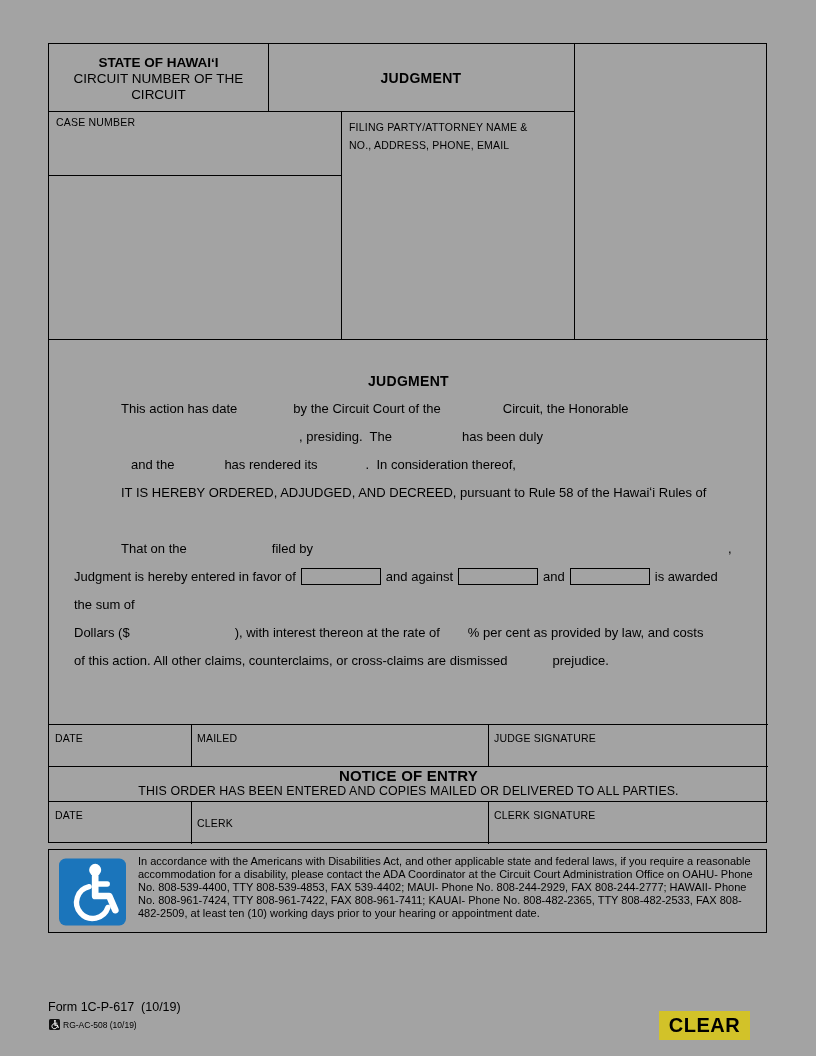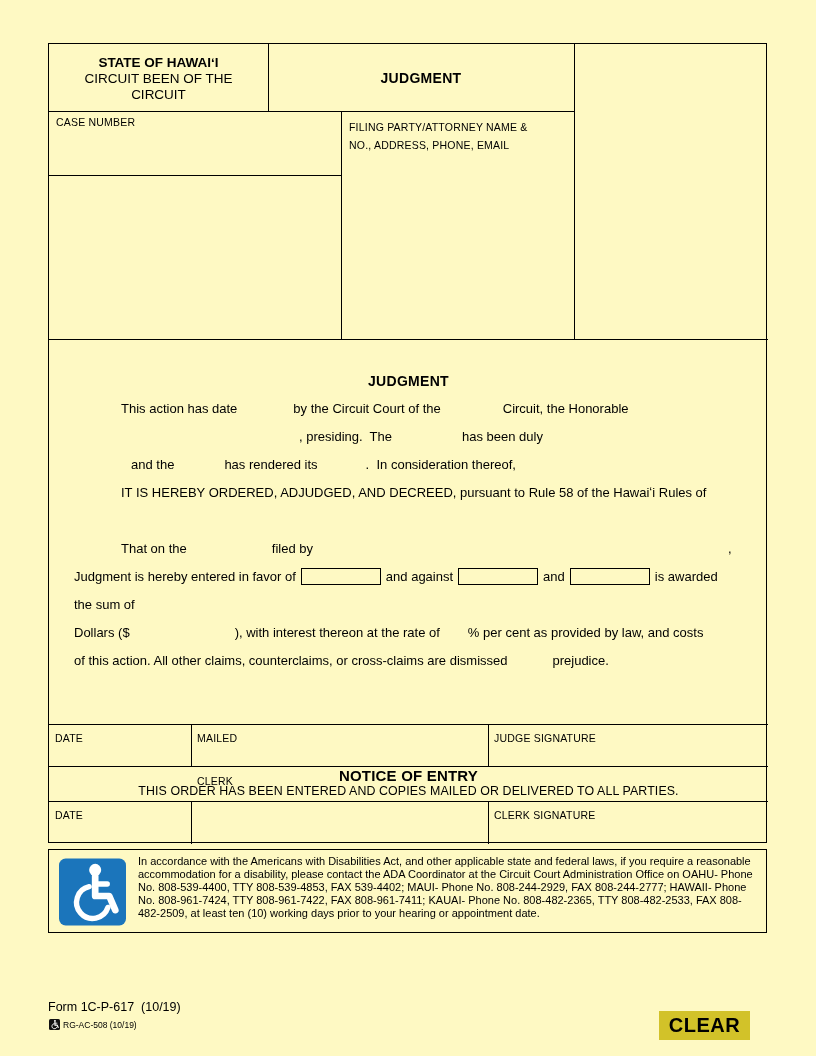--- a/index.html
+++ b/index.html
@@ -1,18 +1,18 @@
 <!DOCTYPE html>
 <html><head>
 <meta charset="utf-8">
 <style>
   * { margin:0; padding:0; box-sizing:border-box; }
   html,body { background:#ffffff; }
   .page {
-    position:relative; width:816px; height:1056px; background:#fef9c3;
+    position:relative; width:816px; height:1056px; background:#a3a3a3;
     font-family:"Liberation Sans", sans-serif; color:#000; overflow:hidden;
   }
   .hline { position:absolute; height:1px; background:#000; }
   .vline { position:absolute; width:1px; background:#000; }
   .form-box { position:absolute; left:48px; top:43px; width:719px; height:800px; border:1px solid #000; }
   .cellfield { position:absolute; }
   .label { font-size:10.5px; letter-spacing:.2px; display:inline-block; }
   .court-header { position:absolute; left:0; top:0; width:219px; height:67px; text-align:center; padding-top:11px; }
   .court-l1 { font-size:13.5px; font-weight:bold; line-height:16px; }
   .court-l2 { font-size:13.5px; line-height:16px; }
@@ -67,21 +67,21 @@
     <div class="vline" style="left:219px;top:0;height:67px;"></div>
     <div class="vline" style="left:525px;top:0;height:295px;"></div>
     <div class="vline" style="left:292px;top:67px;height:228px;"></div>
     <div class="vline" style="left:142px;top:680px;height:42px;"></div>
     <div class="vline" style="left:439px;top:680px;height:42px;"></div>
     <div class="vline" style="left:142px;top:757px;height:43px;"></div>
     <div class="vline" style="left:439px;top:757px;height:43px;"></div>
 
     <div class="court-header">
       <div class="court-l1">STATE OF HAWAIʻI</div>
-      <div class="court-l2">CIRCUIT BEEN OF THE</div>
+      <div class="court-l2">CIRCUIT NUMBER OF THE</div>
       <div class="court-l2">CIRCUIT</div>
     </div>
 
     <div class="title-cell">JUDGMENT</div>
 
     <div class="cellfield stamp-area"></div>
 
     <div class="cellfield case-number-field">
       <span class="label">CASE NUMBER</span>
     </div>
@@ -124,21 +124,21 @@
     </div>
 
     <div class="notice-block">
       <div class="notice-title">NOTICE OF ENTRY</div>
       <div class="notice-sub">THIS ORDER HAS BEEN ENTERED AND COPIES MAILED OR DELIVERED TO ALL PARTIES.</div>
     </div>
 
     <div class="cellfield sig-cell" style="left:0;top:757px;width:142px;height:43px;">
       <span class="label">DATE</span>
     </div>
-    <div class="cellfield sig-cell" style="left:142px;top:723px;width:297px;height:43px;">
+    <div class="cellfield sig-cell" style="left:142px;top:765px;width:297px;height:43px;">
       <span class="label">CLERK</span>
     </div>
     <div class="cellfield sig-cell" style="left:439px;top:757px;width:280px;height:43px;">
       <span class="label">CLERK SIGNATURE</span>
     </div>
 
   </div>
 
   <div class="ada-box">
     <div class="ada-icon">

